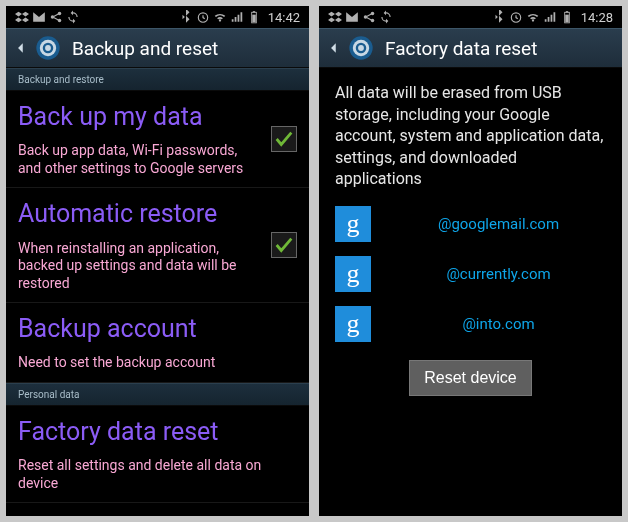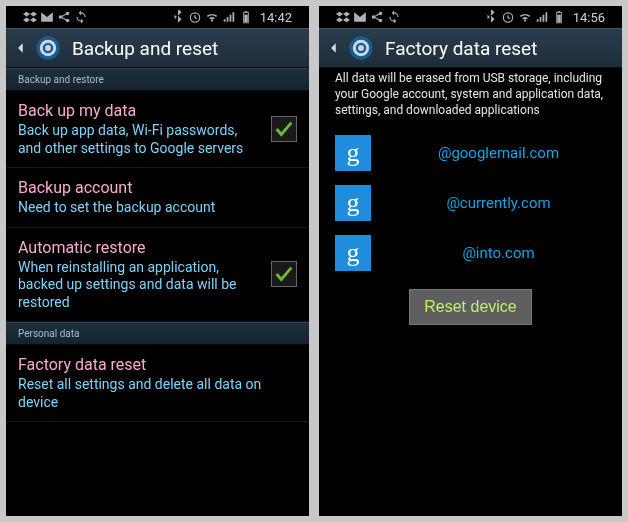--- a/index.html
+++ b/index.html
@@ -18,21 +18,21 @@
     background: #000;
     display: flex;
     flex-direction: column;
     overflow: hidden;
   }
   .status-bar {
     height: 22px;
     background: #000;
     display: flex;
     align-items: center;
-    padding: 0 17px;
+    padding: 0 9px;
     color: #c8c8c8;
     font-size: 12px;
   }
   .status-left { display: flex; gap: 3px; align-items: center; }
   .status-right { margin-left: auto; display: flex; gap: 3px; align-items: center; }
   .status-icon { width: 14px; height: 14px; fill: #b0b0b0; }
   .status-time { font-size: 13px; color: #d0d0d0; margin-left: 4px; }
   .title-bar {
     height: 40px;
     background: linear-gradient(#2a3d4d, #1e2d3a);
@@ -54,34 +54,34 @@
     border-top: 1px solid #2b3f4e;
     border-bottom: 1px solid #0a0a0a;
   }
   .list-item {
     padding: 10px 12px;
     border-bottom: 1px solid #181818;
     display: flex;
     align-items: center;
   }
   .list-text { flex: 1; }
-  .list-title { color: #f9a8d4; font-size: 16px; line-height: 1.25; }
-  .list-sub { color: #7dd3fc; font-size: 14px; line-height: 1.25; margin-top: 1px; }
+  .list-title { color: #8b5cf6; font-size: 25px; line-height: 1.25; }
+  .list-sub { color: #f9a8d4; font-size: 14px; line-height: 1.25; margin-top: 10px; }
   .checkbox {
     width: 26px; height: 26px;
     border: 1px solid #666;
     background: #1a1a1a;
     display: flex; align-items: center; justify-content: center;
     margin-left: 8px;
   }
   .checkbox svg { width: 22px; height: 22px; }
   .body-text {
     color: #e6e6e6;
-    font-size: 12px;
-    padding: 2px 16px 6px 16px;
+    font-size: 16px;
+    padding: 14px 16px 6px 16px;
     line-height: 1.35;
   }
   .account-row {
     display: flex;
     align-items: center;
     padding: 4px 16px;
     margin-top: 6px;
   }
   .g-badge {
     width: 36px; height: 36px;
@@ -91,21 +91,21 @@
     font-size: 26px;
     display: flex; align-items: center; justify-content: center;
     margin-right: 20px;
   }
   .account-email { color: #0ea5e9; font-size: 15px; flex: 1; text-align: center; }
   .reset-btn {
     align-self: center;
     margin-top: 14px;
     background: #5f5f5f;
     border: 1px solid #787878;
-    color: #bef264;
+    color: #ffffff;
     font-size: 16px;
     padding: 8px 14px;
   }
 </style>
 </head>
 <body>
 
 <div class="phone">
   <div class="status-bar">
     <div class="status-left">
@@ -171,37 +171,37 @@
       </div>
       <div class="checkbox">
         <svg viewBox="0 0 24 24">
             <path d="M4 12l5 6L20 5" stroke="#6fb837" stroke-width="3" fill="none"></path>
           </svg>
       </div>
     </div>
 
     <div class="list-item">
       <div class="list-text">
-        <div class="list-title">Backup account</div>
-        <div class="list-sub">Need to set the backup account</div>
-      </div>
-    </div>
-
-    <div class="list-item">
-      <div class="list-text">
         <div class="list-title">Automatic restore</div>
         <div class="list-sub">When reinstalling an application, backed up settings and data will be restored</div>
       </div>
       <div class="checkbox">
         <svg viewBox="0 0 24 24">
             <path d="M4 12l5 6L20 5" stroke="#6fb837" stroke-width="3" fill="none"></path>
           </svg>
       </div>
     </div>
 
+    <div class="list-item">
+      <div class="list-text">
+        <div class="list-title">Backup account</div>
+        <div class="list-sub">Need to set the backup account</div>
+      </div>
+    </div>
+
     <div class="section-header">Personal data</div>
 
     <div class="list-item">
       <div class="list-text">
         <div class="list-title">Factory data reset</div>
         <div class="list-sub">Reset all settings and delete all data on device</div>
       </div>
     </div>
   </div>
 </div>
@@ -237,21 +237,21 @@
           <path d="M12 20a2 2 0 100-4 2 2 0 000 4zm-5-6a8 8 0 0110 0l-2 2a5 5 0 00-6 0zM3 10a14 14 0 0118 0l-2 2a11 11 0 00-14 0z"></path>
         </svg>
       <svg class="status-icon" viewBox="0 0 24 24">
           <path d="M3 20h3v-4H3zm5 0h3v-8H8zm5 0h3V8h-3zm5 0h3V4h-3z"></path>
         </svg>
       <svg class="status-icon" viewBox="0 0 24 24">
           <rect x="8" y="4" width="8" height="18" fill="none" stroke="#b0b0b0" stroke-width="1.5"></rect>
           <rect x="10" y="2" width="4" height="2"></rect>
           <rect x="9" y="8" width="6" height="13"></rect>
         </svg>
-      <span class="status-time">14:56</span>
+      <span class="status-time">14:28</span>
     </div>
   </div>
 
   <div class="title-bar">
     <svg class="back" viewBox="0 0 24 24">
         <path d="M15 4l-8 8 8 8z"></path>
       </svg>
     <svg class="settings-gear" viewBox="0 0 48 48">
       <circle cx="24" cy="24" r="20" fill="#1a5c8f"></circle>
       <circle cx="24" cy="24" r="14" fill="#c8d8e4"></circle>

